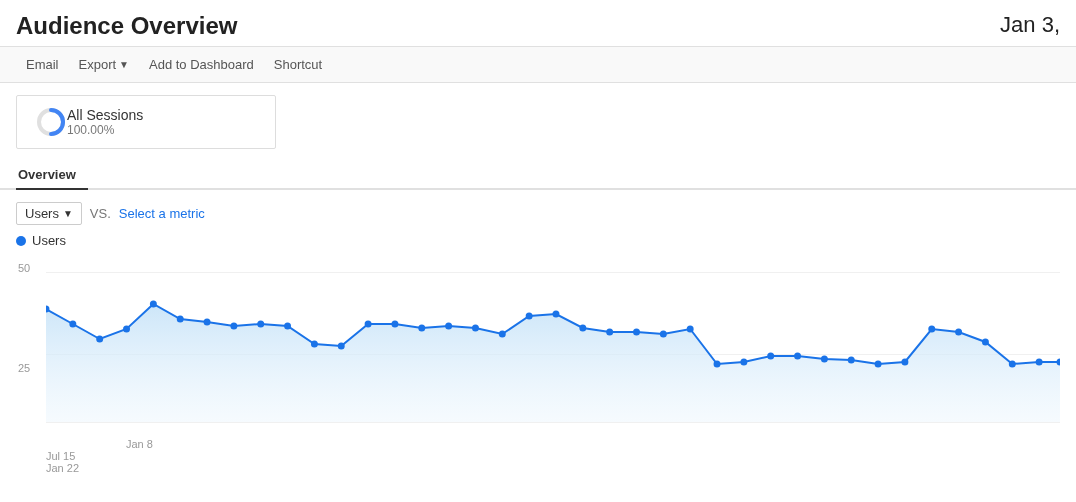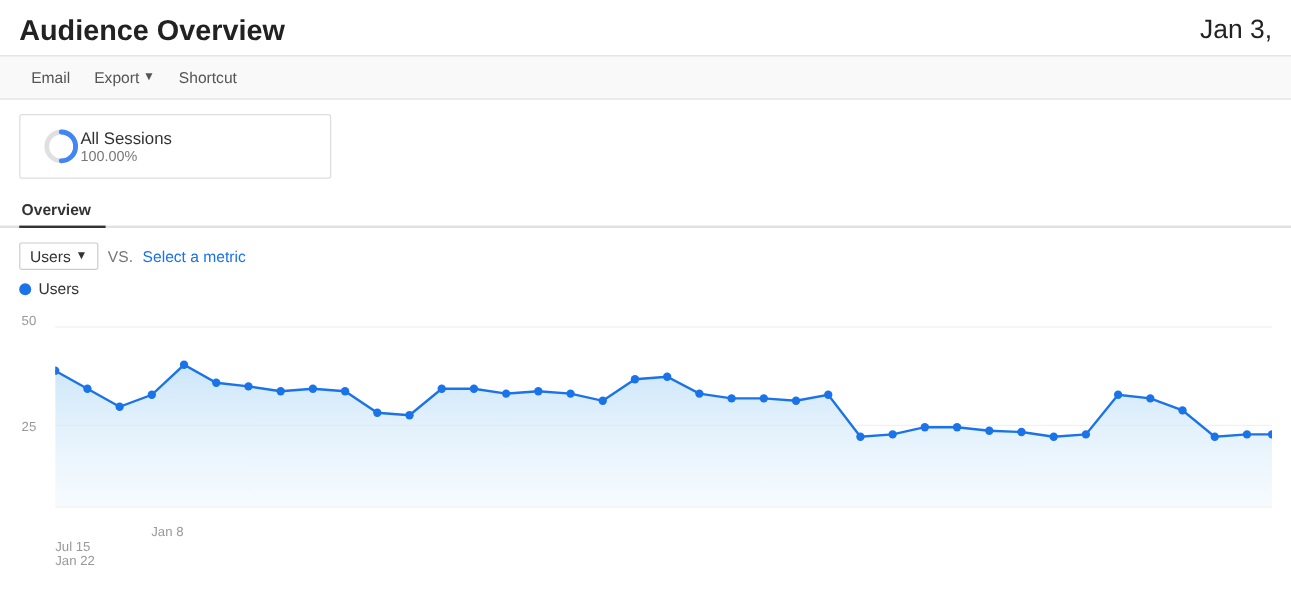--- a/index.html
+++ b/index.html
@@ -164,20 +164,21 @@
   <h1 class="page-title">Audience Overview</h1>
   <span class="date-label">Jan 3,</span>
 </div>
 
 <div class="toolbar">
   <span class="toolbar-item">Email</span>
   <span class="toolbar-item">
     <span>Export</span>
     <span style="font-size:10px;">▼</span>
   </span>
+  <span class="toolbar-item">Add to Dashboard</span>
   <span class="toolbar-item">Shortcut</span>
 </div>
 
 <div class="segments-row">
   <div class="segment-box">
     <svg class="segment-icon" viewBox="0 0 32 32">
       <circle cx="16" cy="16" r="12" fill="none" stroke="#e0e0e0" stroke-width="4"></circle>
       <path d="M16 4 A12 12 0 0 1 28 16" fill="none" stroke="#4285f4" stroke-width="4" stroke-linecap="round"></path>
       <path d="M28 16 A12 12 0 0 1 16 28" fill="none" stroke="#4285f4" stroke-width="4" stroke-linecap="round"></path>
     </svg>
@@ -203,21 +204,21 @@
 
 <div class="users-legend">
   <span class="legend-dot"></span>
   <span>Users</span>
 </div>
 
 <div class="chart-container">
   <div class="chart-area">
 
     <span class="y-axis-label" style="top: 8px; left: 2px;">50</span>
-    <span class="y-axis-label" style="top: 96px; left: 2px;">25</span>
+    <span class="y-axis-label" style="top: 108px; left: 2px;">25</span>
 
     <div class="grid-line" style="top: 18px;"></div>
     <div class="grid-line" style="top: 100px;"></div>
     <div class="grid-line" style="top: 168px;"></div>
 
     <svg style="position:absolute; left:30px; right:0; top:0; width:calc(100% - 30px); height:168px;" viewBox="0 0 1020 168" preserveAspectRatio="none">
       <defs>
         <linearGradient id="chartGrad" x1="0" y1="0" x2="0" y2="1">
           <stop offset="0%" stop-color="#c7e3f8" stop-opacity="0.9"></stop>
           <stop offset="100%" stop-color="#e8f4fd" stop-opacity="0.4"></stop>

